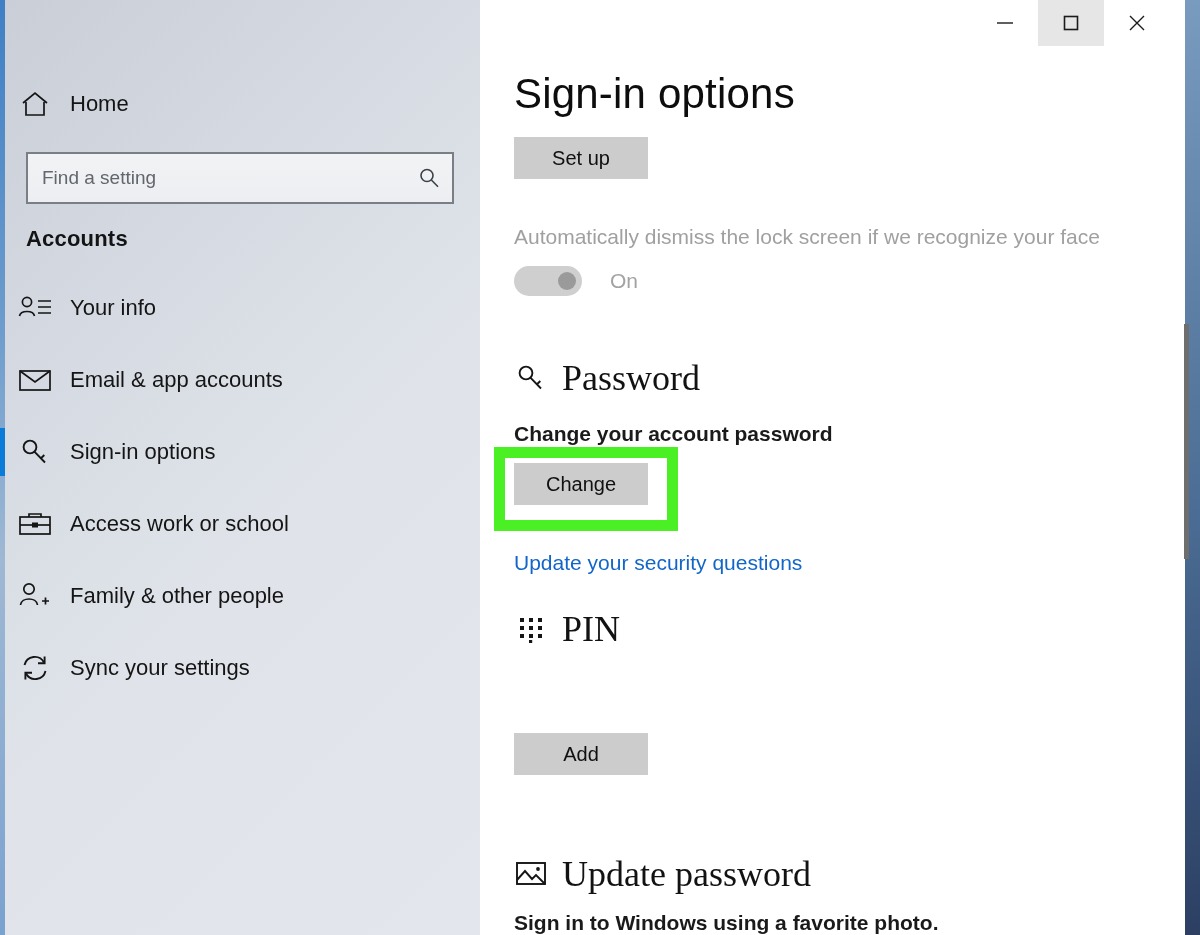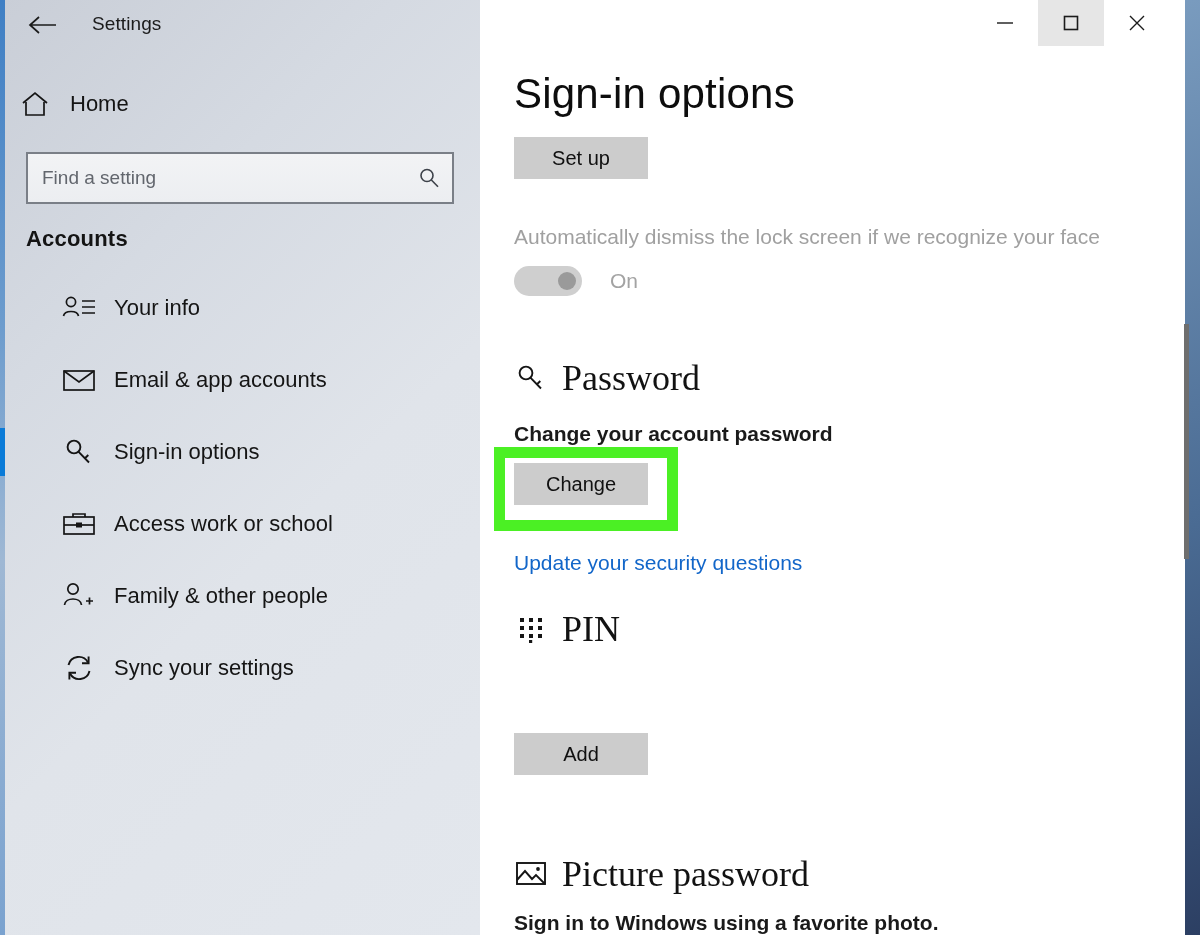--- a/index.html
+++ b/index.html
@@ -79,21 +79,21 @@
   .section-head {
     position: absolute; left: 26px; top: 226px;
     font-size: 22px; font-weight: 700; color: #141414;
     letter-spacing: .2px;
   }
 
   .navlist { position: absolute; left: 0; top: 272px; width: 480px; }
   .navitem {
     position: relative;
     height: 72px; width: 480px;
-    display: flex; align-items: center; padding-left: 44px;
+    display: flex; align-items: center;
   }
   .navitem .ico { width: 70px; display:flex; align-items:center; justify-content:center; flex-shrink:0;}
   .navitem .lbl { font-size: 22px; color: #151515; white-space: nowrap; }
   .navitem.selected::before {
     content: ""; position: absolute; left: 0; top: 12px;
     width: 5px; height: 48px; background: #0a7bd8;
   }
 
   
   .main {
@@ -203,28 +203,20 @@
   }
 </style>
 </head>
 <body>
 
 <div id="app">
 
   <div class="sidebar">
     <div class="sidebar-accent"></div>
 
-    <div class="titlebar-sb">
-      <div class="back-arrow">
-        <svg width="30" height="22" viewBox="0 0 30 22">
-          <path d="M12 3 L3 11 L12 19 M3 11 L29 11" stroke="#1b1b1b" stroke-width="1.7" fill="none"></path>
-        </svg>
-      </div>
-      <div class="app-title">Settings</div>
-    </div>
 
     <div class="nav-home">
       <span class="ico">
         <svg width="30" height="28" viewBox="0 0 30 28">
           <path d="M3 13 L15 3 L27 13" stroke="#151515" stroke-width="1.7" fill="none"></path>
           <path d="M6 12 L6 25 L24 25 L24 12" stroke="#151515" stroke-width="1.7" fill="none"></path>
         </svg>
       </span>
       <span class="lbl">Home</span>
     </div>
@@ -387,21 +379,21 @@
   <button class="btn btn-add">Add</button>
 
   <div class="sec-head" style="top:853px;">
     <span class="glyph">
       <svg width="32" height="28" viewBox="0 0 32 28">
         <rect x="2" y="3" width="28" height="21" stroke="#151515" stroke-width="1.9" fill="none"></rect>
         <path d="M2 20 L10 11 L17 19 L21 15 L30 24" stroke="#151515" stroke-width="1.9" fill="none"></path>
         <circle cx="23" cy="9" r="1.9" fill="#151515"></circle>
       </svg>
     </span>
-    <span class="txt">Picture password</span>
+    <span class="txt">Update password</span>
   </div>
 
   <div class="body-text" style="top:908px;">Sign in to Windows using a favorite photo.</div>
 
   <div class="scrollbar">
     <div class="scroll-thumb"></div>
   </div>
 
 </div>
 

